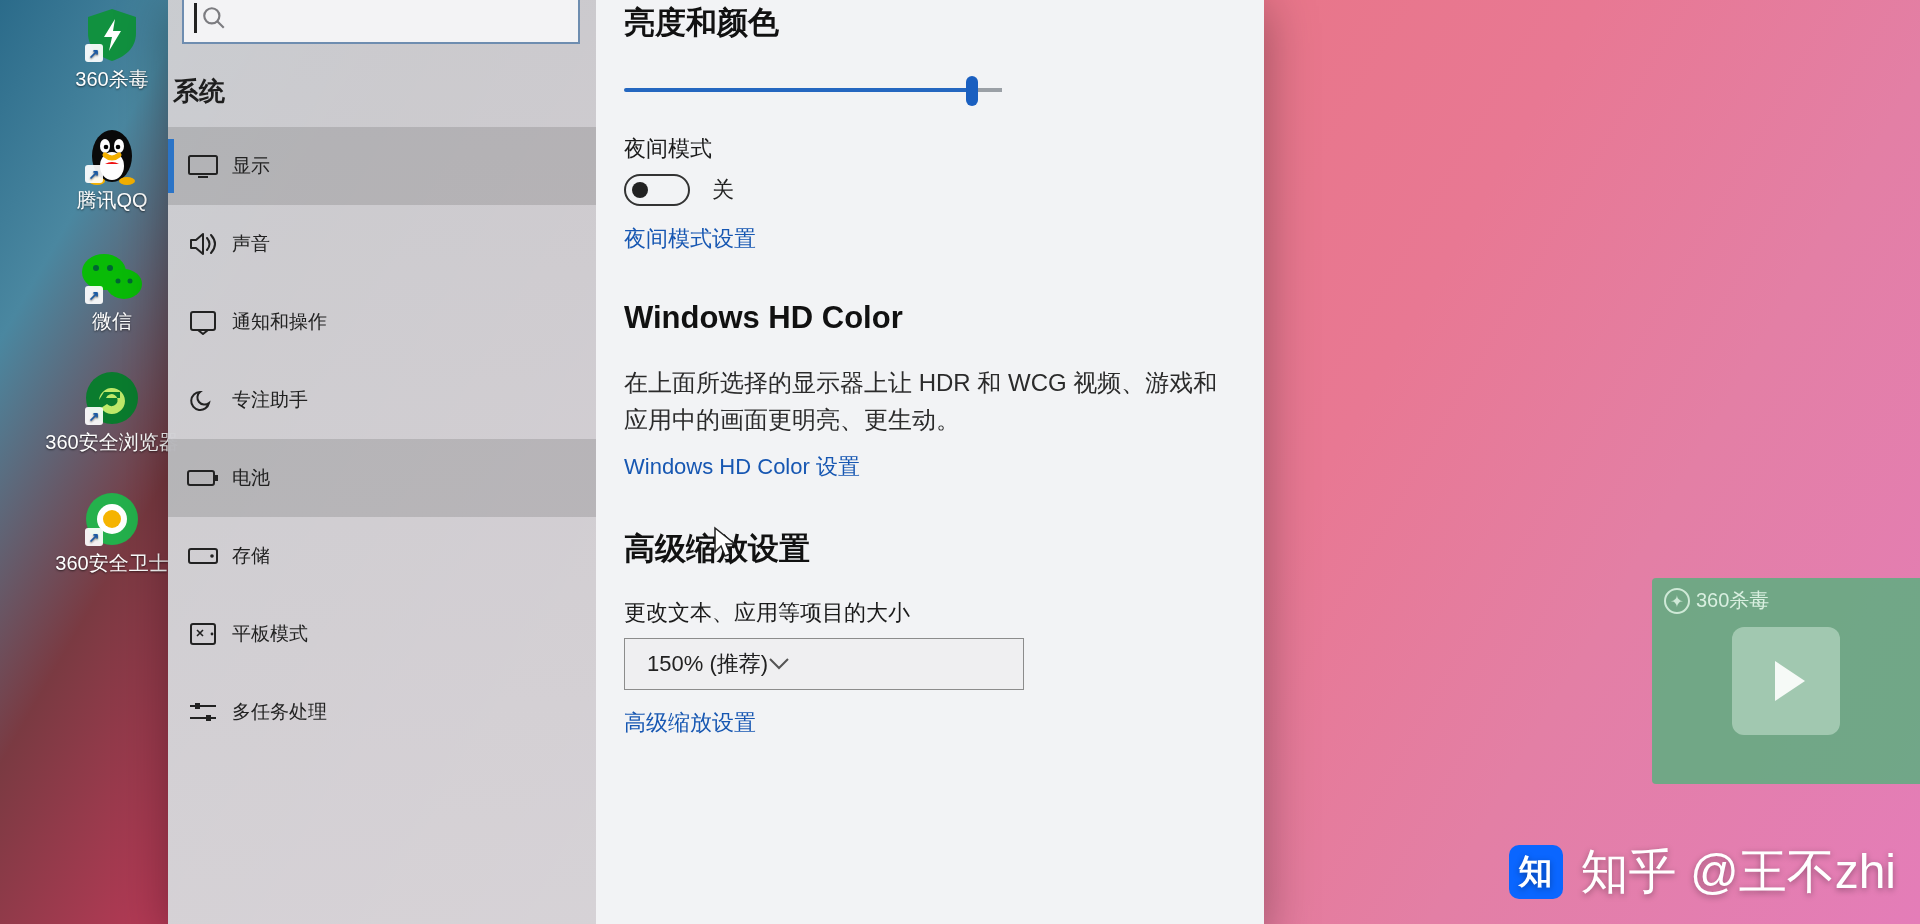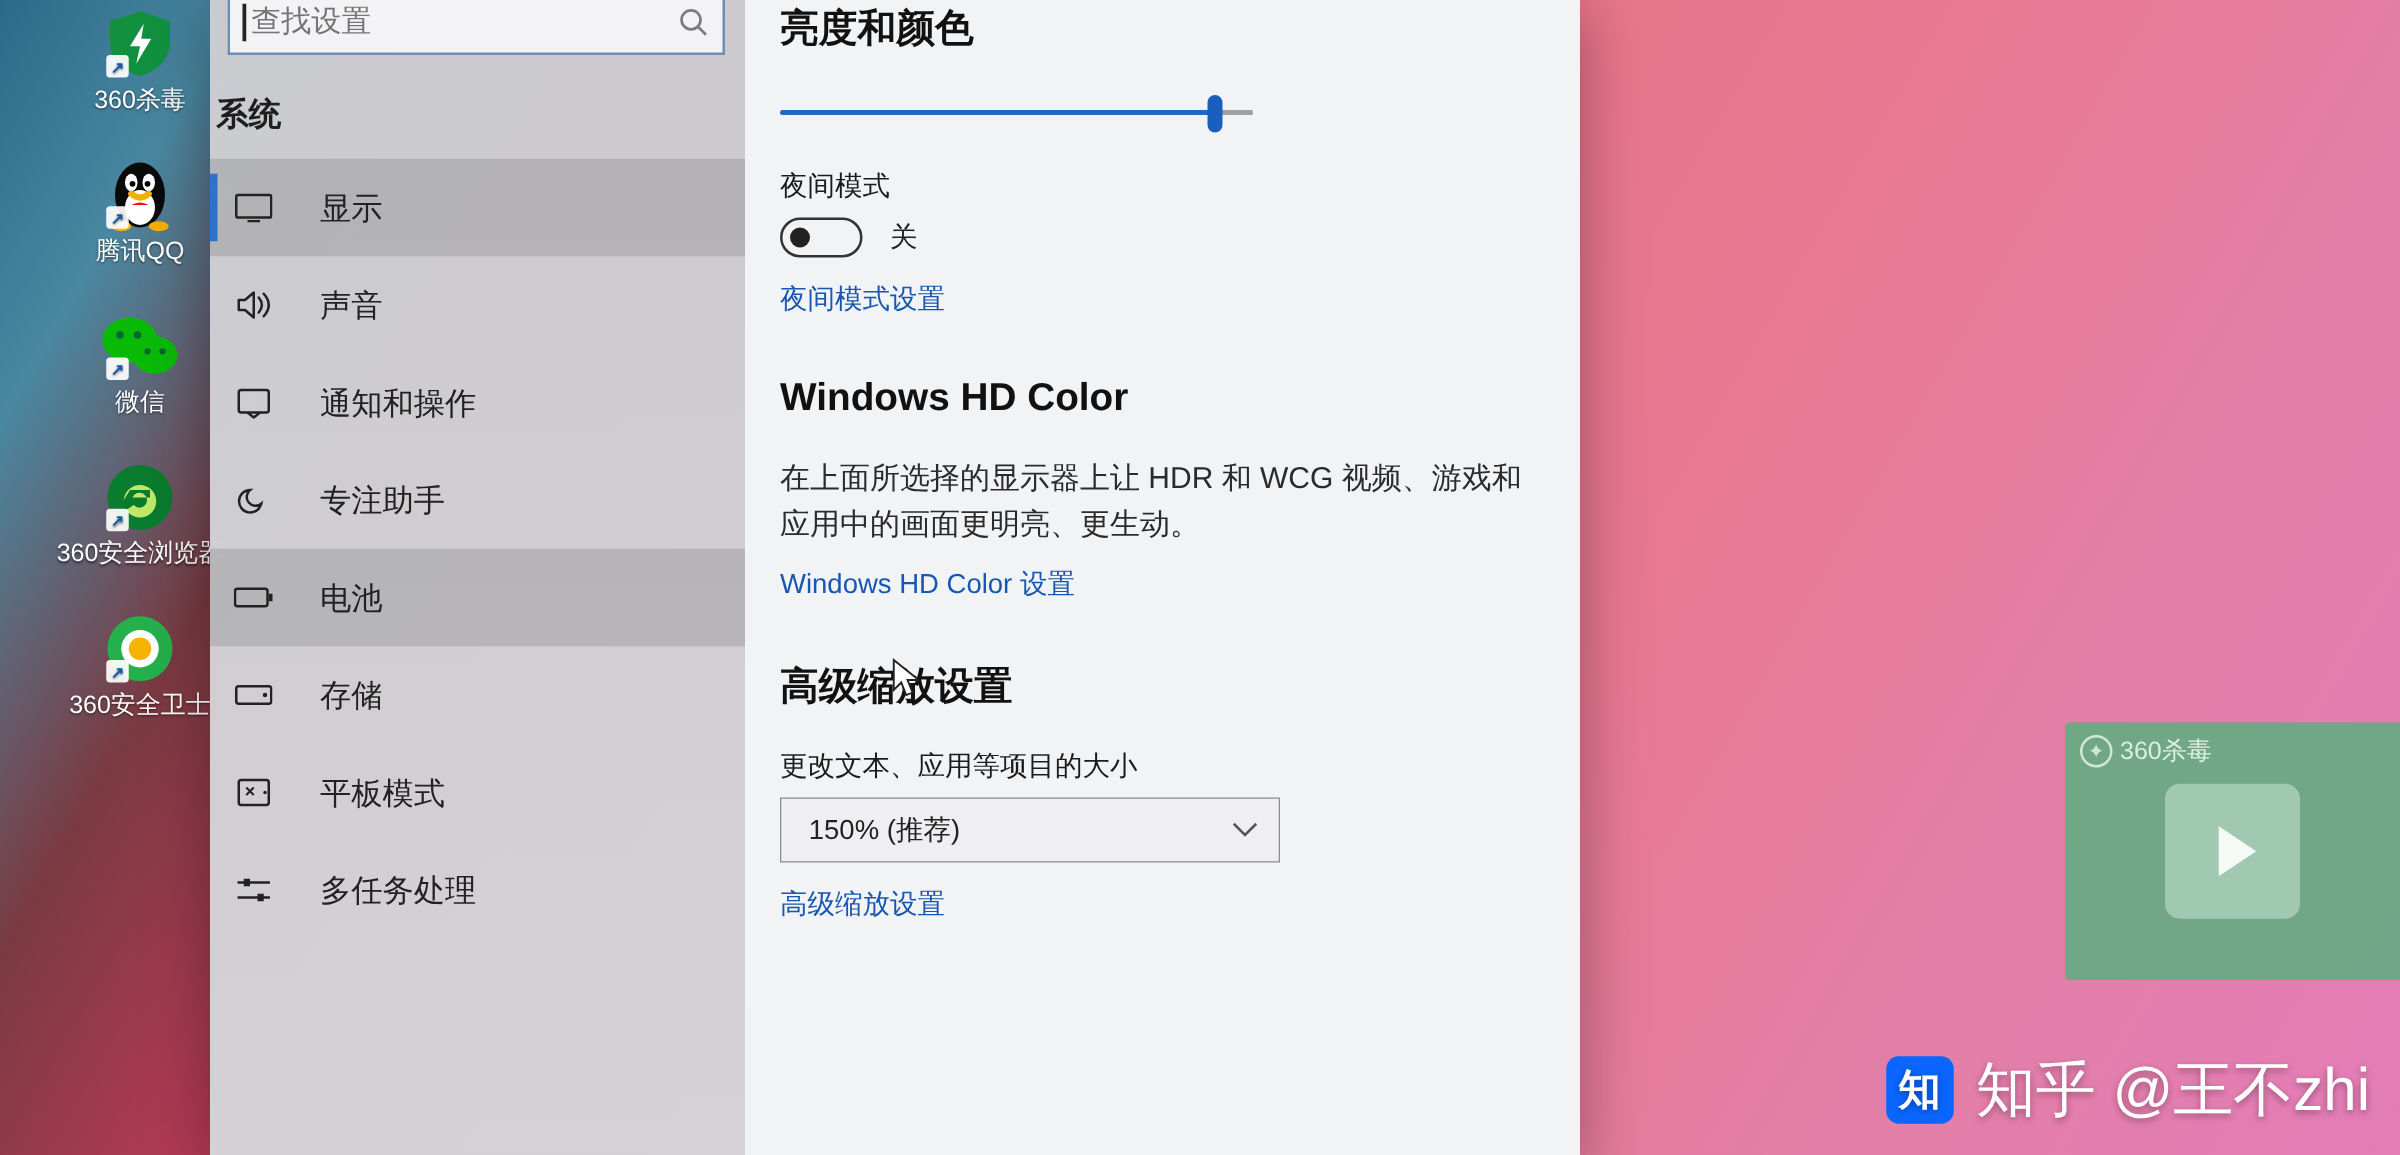--- a/index.html
+++ b/index.html
@@ -30,22 +30,22 @@
   .search-wrap { padding: 0 16px 14px 14px; margin-top: 0px; }
   .search {
     width: 398px; height: 52px; border: 2px solid #6e8db0; background: #f3f3f5;
     display: flex; align-items: center; padding: 0 10px 0 4px; color: #555;
   }
   .search input { flex: 1; border: none; outline: none; background: transparent; font-size: 24px; color: #333; }
   .search .mag { color: #7c7c80; }
   .category { font-size: 26px; font-weight: 700; color: #1e1e1e; padding: 16px 0 18px 5px; }
   .nav { display: flex; flex-direction: column; }
   .nav-item {
-    display: flex; align-items: center; gap: 36px;
-    height: 78px; padding-left: 18px; color: #222; font-size: 25px;
+    display: flex; align-items: center; gap: 12px;
+    height: 78px; padding-left: 18px; color: #222; font-size: 19px;
     cursor: pointer;
   }
   .nav-item .icon { width: 34px; display: flex; justify-content: center; color: #333; }
   .nav-item.selected { background: rgba(0,0,0,0.12); position: relative; }
   .nav-item.selected::before { content:""; position:absolute; left:0; top:12px; bottom:12px; width:6px; background:#2b74c7; }
   .nav-item.hover { background: rgba(0,0,0,0.12); }
 
   .content { flex: 1; background: #f2f3f5; padding: 14px 26px 0 28px; color: #111; overflow: hidden; position: relative; }
   .h2 { font-size: 31px; font-weight: 700; margin-bottom: 28px; }
   .lbl { font-size: 22px; color: #1b1b1b; margin-bottom: 10px; }
@@ -57,21 +57,21 @@
   .toggle {
     width: 66px; height: 32px; border: 2.5px solid #333; border-radius: 18px; position: relative; background: transparent;
   }
   .toggle .knob { position: absolute; left: 6px; top: 50%; transform: translateY(-50%); width: 16px; height: 16px; border-radius: 50%; background: #222; }
   .toggle-state { font-size: 22px; color: #222; }
   .link { color: #1757b2; font-size: 22px; cursor: pointer; }
   .section-gap { height: 46px; }
   .desc { font-size: 24px; color: #2b2b2b; line-height: 1.55; margin-bottom: 14px; max-width: 610px; }
   .select {
     width: 400px; height: 52px; border: 1.5px solid #8c8c8c; background: #efeff1;
-    display: flex; align-items: center; justify-content: space-between; padding: 0 16px 0 22px;
+    display: flex; align-items: center; justify-content: flex-start; padding: 0 16px 0 22px;
     font-size: 22px; color: #222; margin: 8px 0 18px 0; cursor: pointer;
   }
   .chev { color: #555; }
 
   
   .cursor { position: absolute; left: 545px; top: 538px; pointer-events: none; }
 
   
   .watermark { position: absolute; right: 24px; bottom: 20px; color: #fff; font-size: 48px; text-shadow: 0 2px 6px rgba(0,0,0,.35); display: flex; align-items: center; gap: 18px; }
   .watermark .zh-logo { width: 54px; height: 54px; background: #0a66ff; color: #fff; border-radius: 10px; display: flex; align-items: center; justify-content: center; font-weight: 700; font-size: 34px; }
@@ -155,21 +155,20 @@
       <div class="label">360安全卫士</div>
     </div>
   </div>
 
   <div class="settings">
 
     <div class="sidebar">
       <div class="search-wrap">
         <div class="search">
           <span style="width:3px;height:30px;background:#222;margin:0 4px 0 6px"></span>
-          <input placeholder="查找设置" style="">
           <svg class="mag" width="26" height="26" viewBox="0 0 24 24">
               <circle cx="10" cy="10" r="7" fill="none" stroke="currentColor" stroke-width="2"></circle>
               <line x1="15" y1="15" x2="21" y2="21" stroke="currentColor" stroke-width="2"></line>
             </svg>
         </div>
       </div>
       <div class="category">系统</div>
 
       <div class="nav">
         <div class="nav-item selected">

